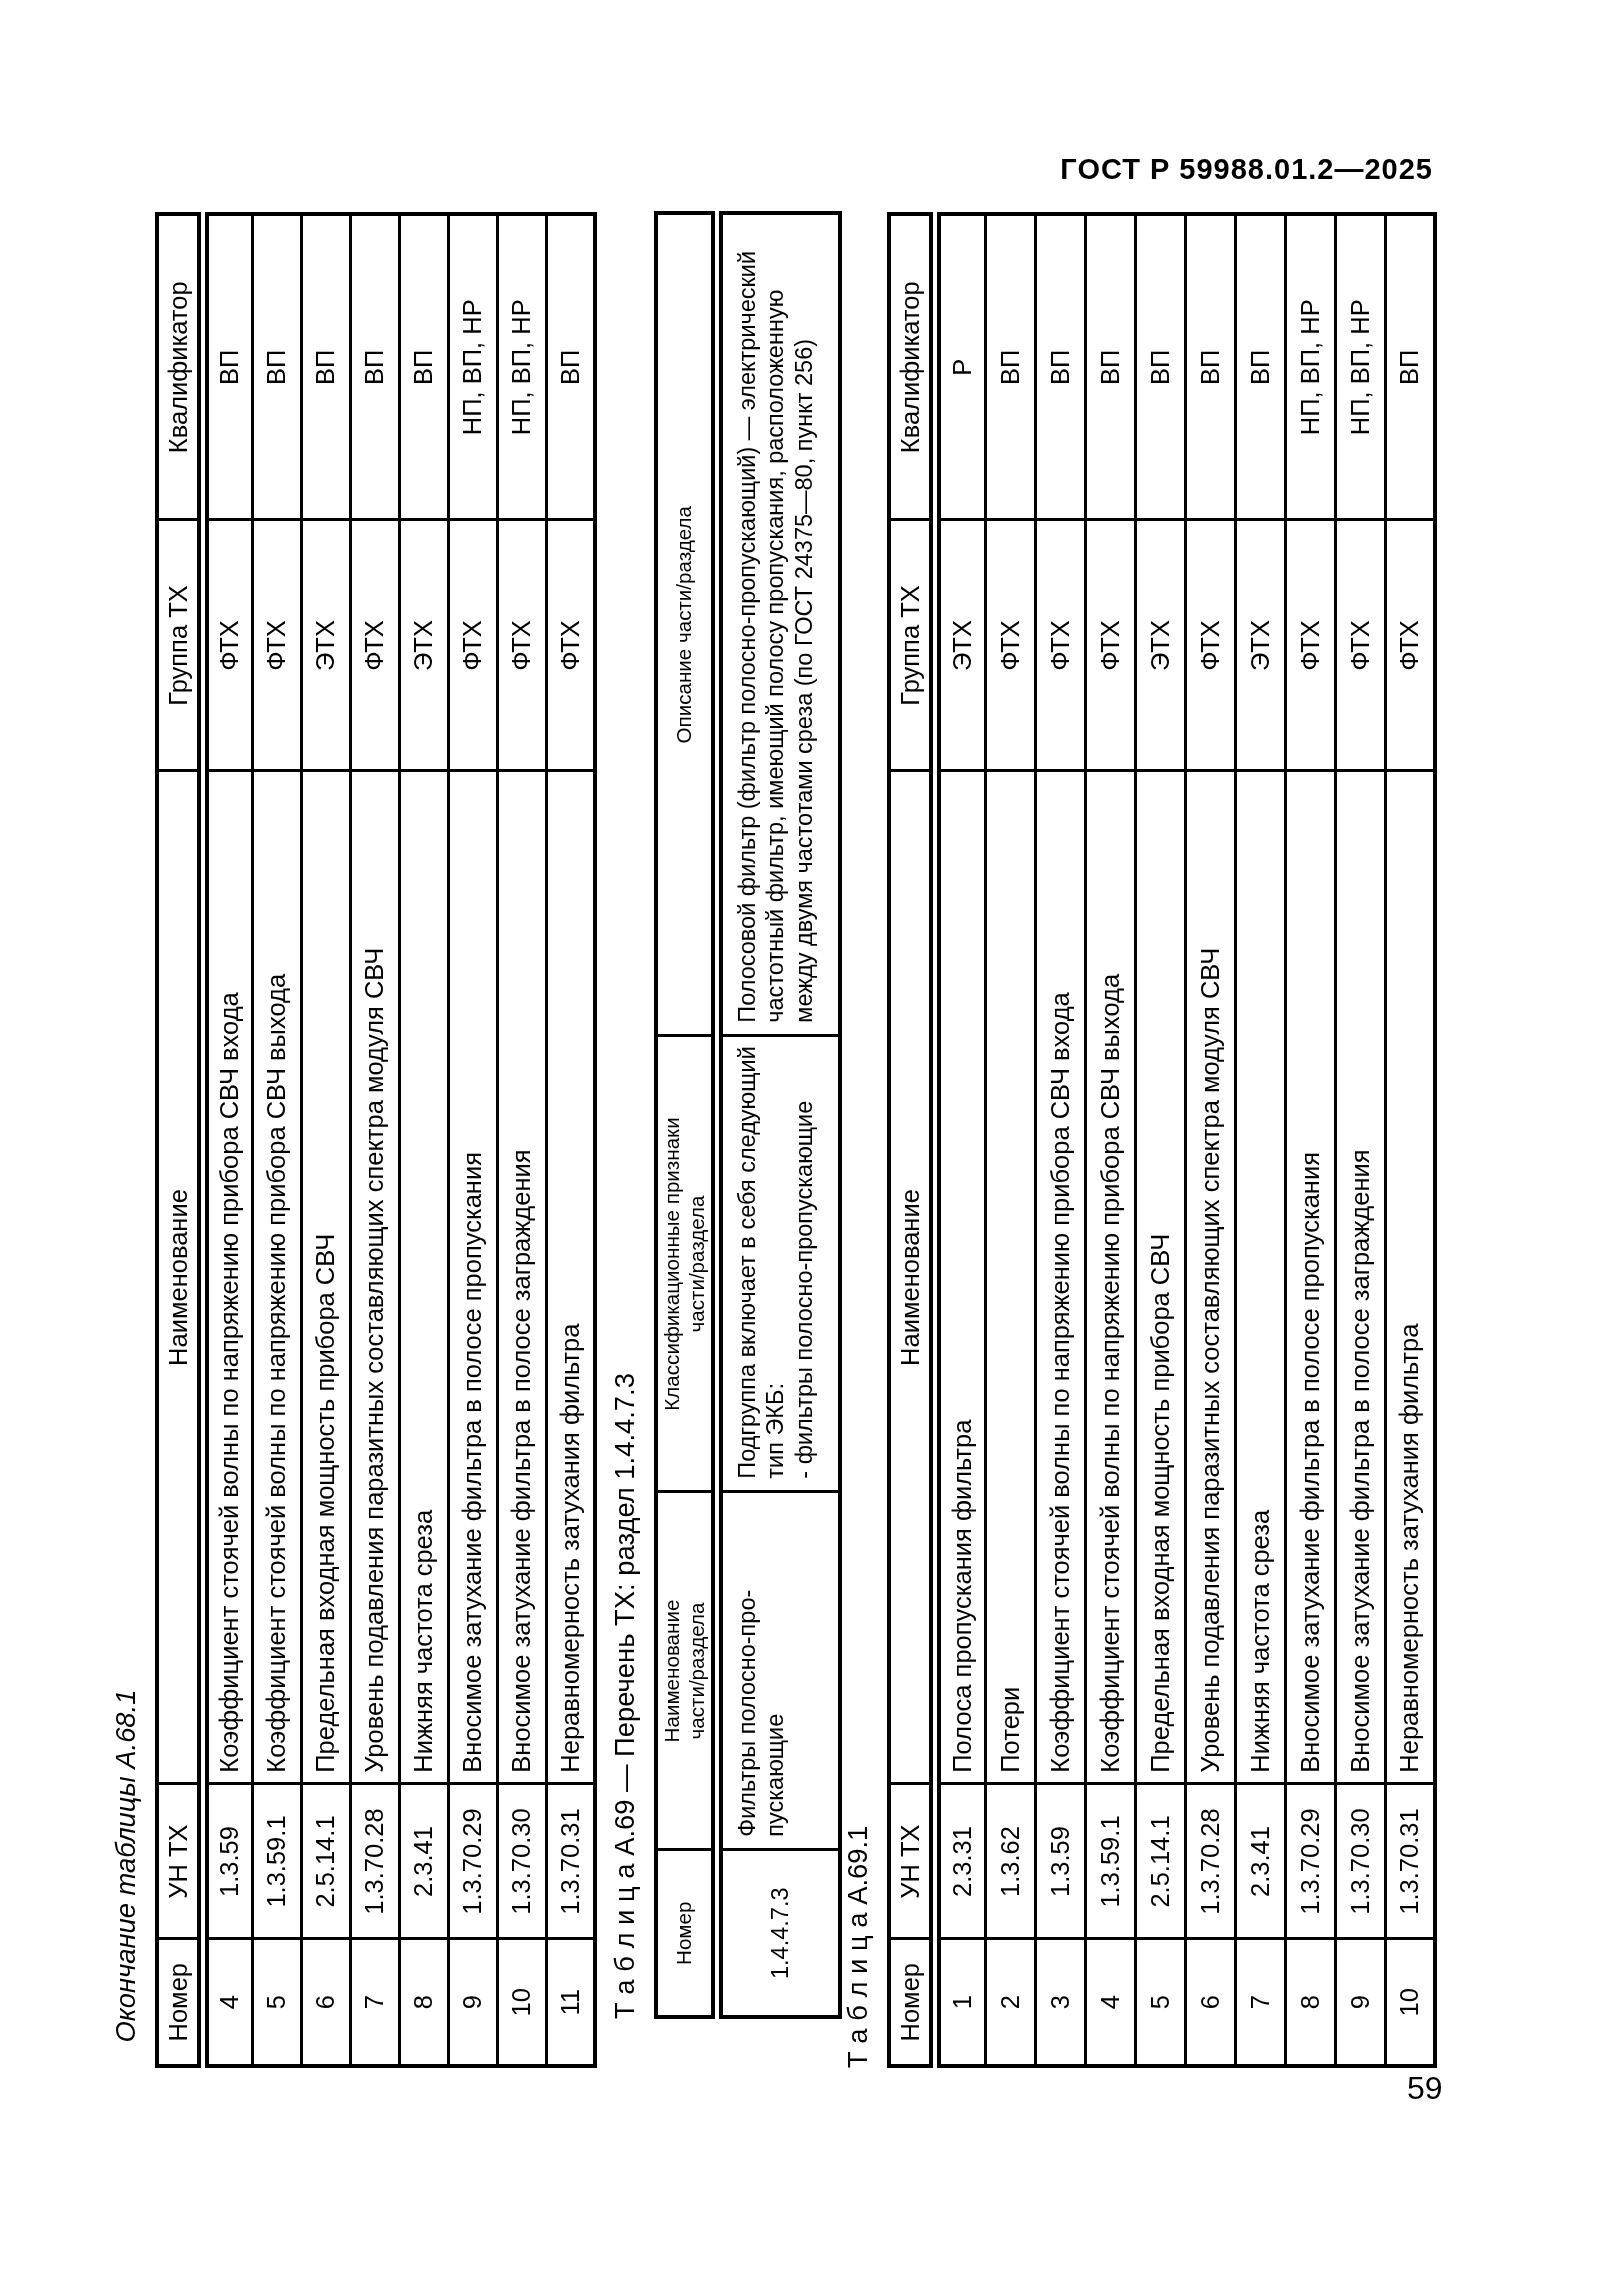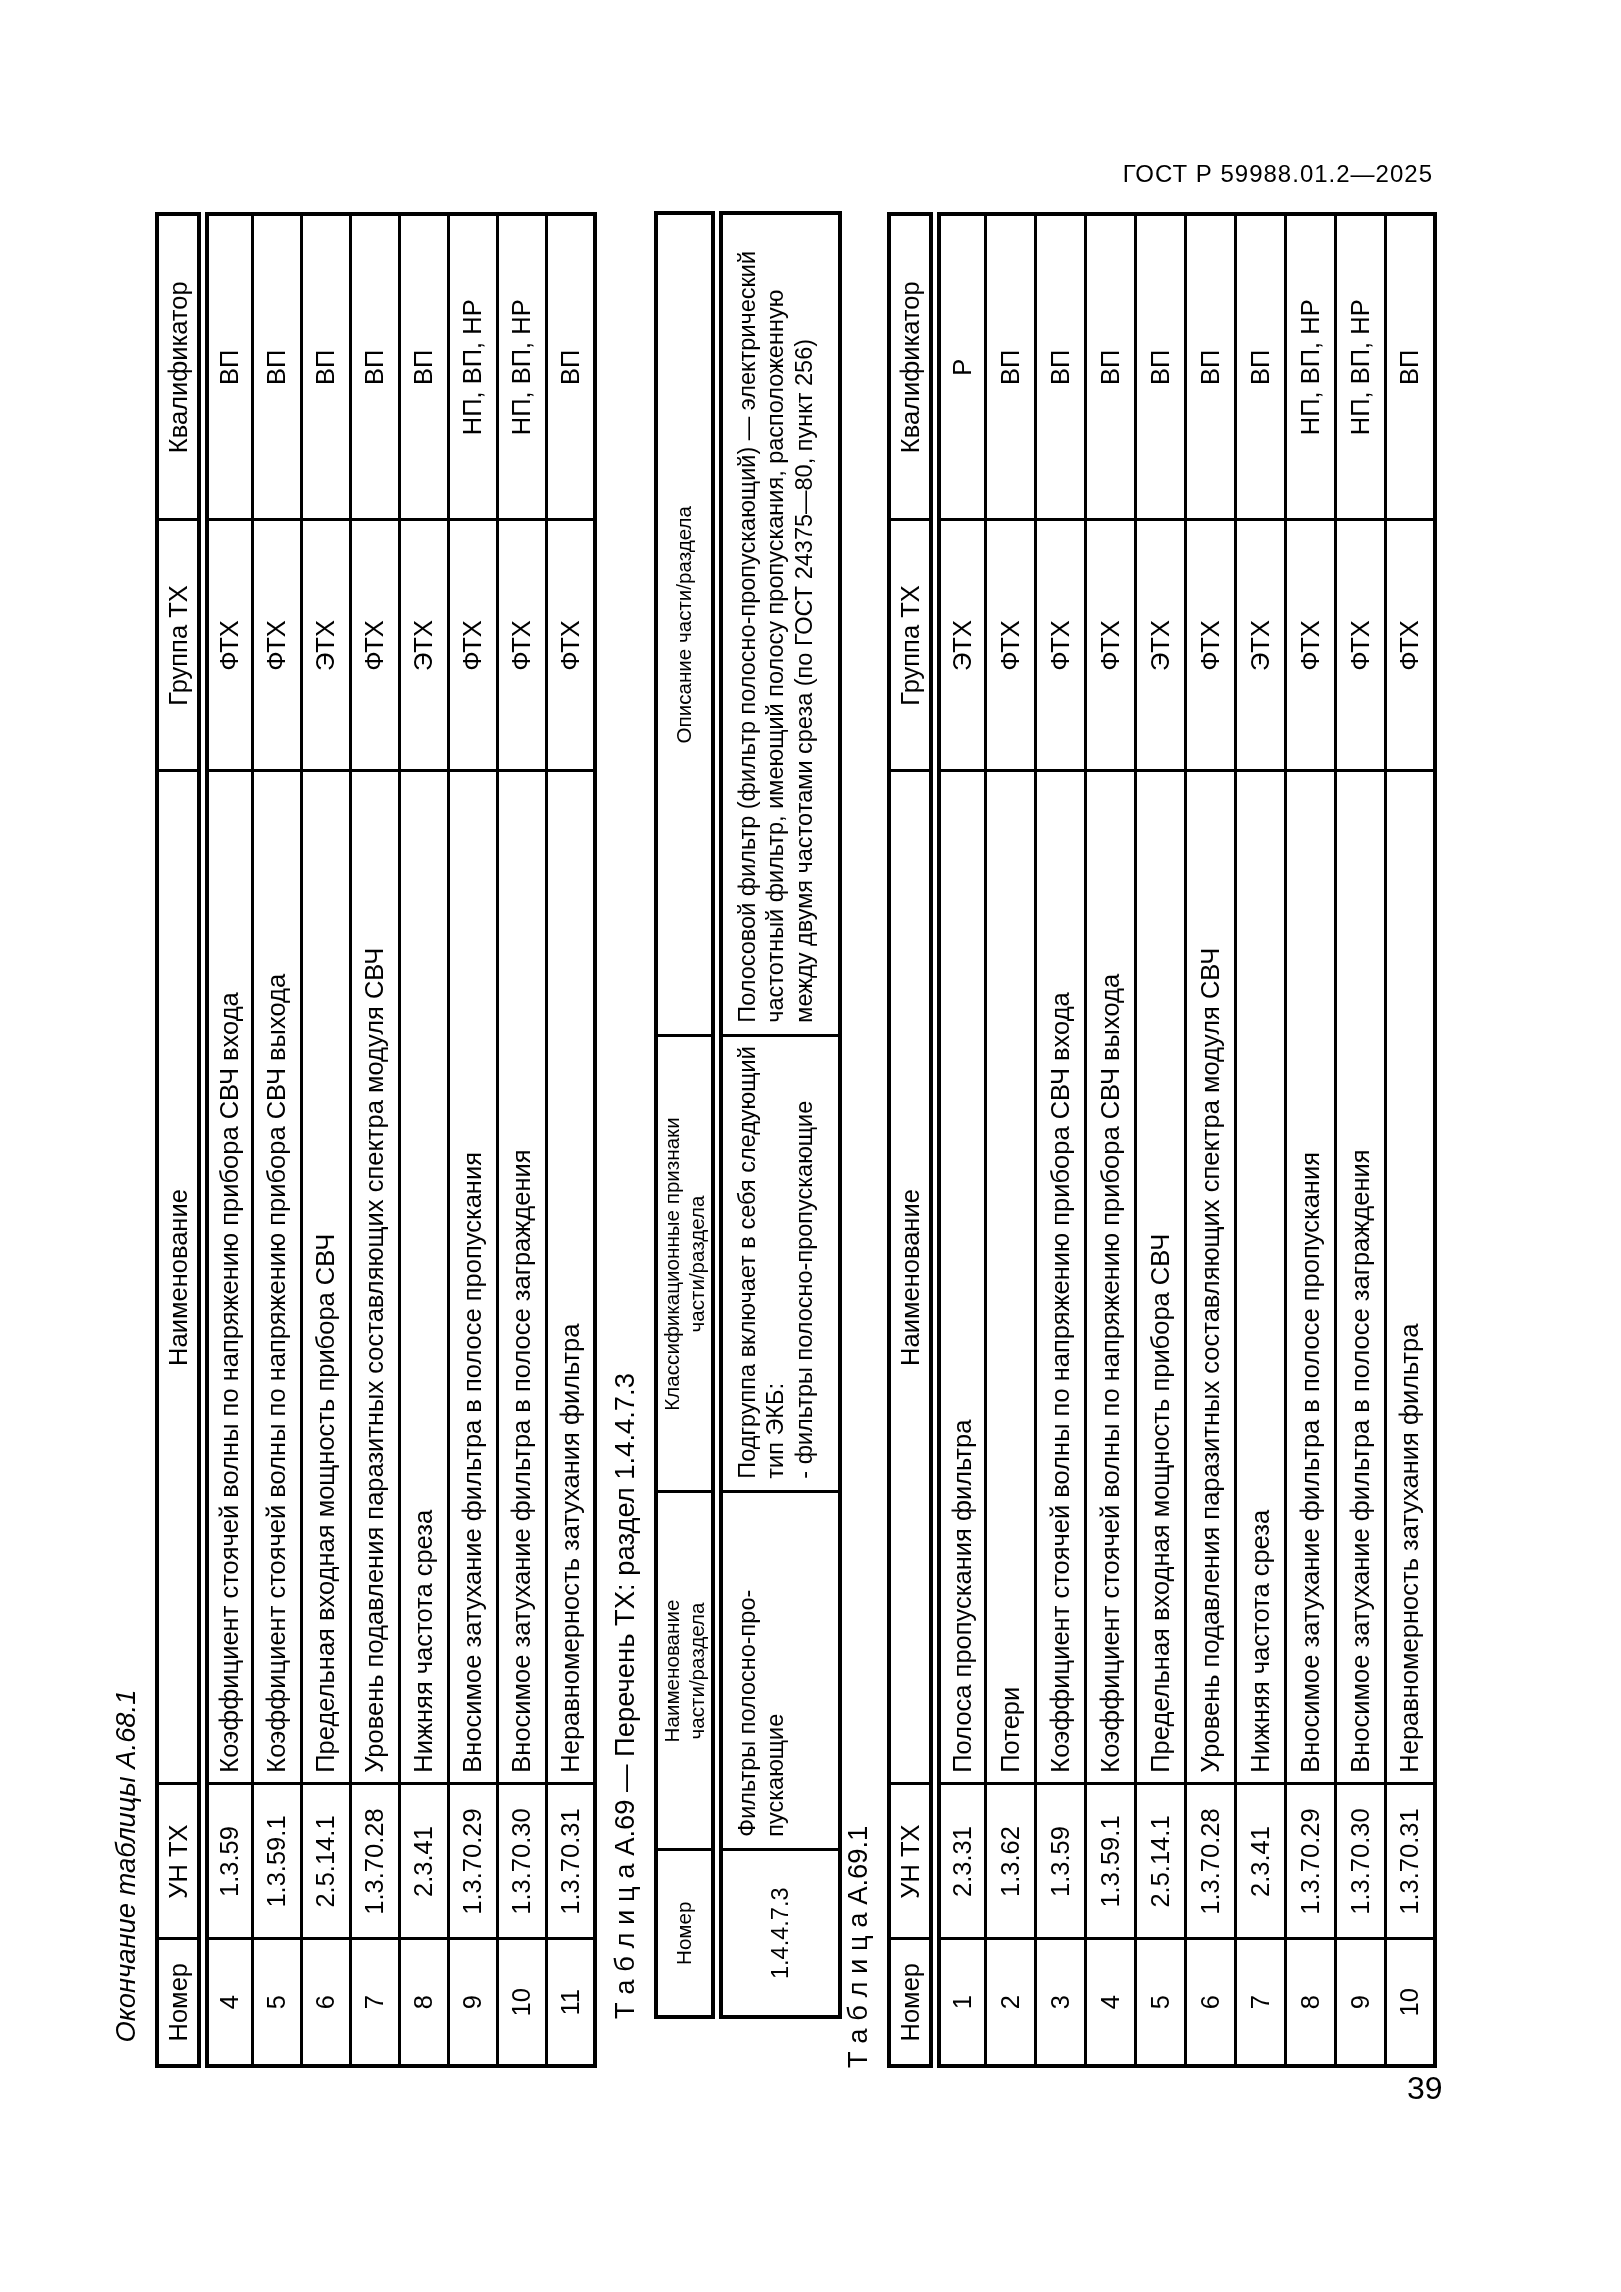--- a/index.html
+++ b/index.html
@@ -1,22 +1,22 @@
 <!DOCTYPE html>
 <html><head>
 <meta charset="utf-8">
 <style>
   html,body{margin:0;padding:0;background:#e8e8e8;}
   .page{
     position:relative;width:1621px;height:2293px;background:#ffffff;
     font-family:"Liberation Sans", sans-serif;color:#000;overflow:hidden;
   }
   .doc-code{
-    position:absolute;top:160px;right:188px;
-    font-size:24px;font-weight:normal;letter-spacing:1px;white-space:nowrap;
+    position:absolute;top:153px;right:188px;
+    font-size:29px;font-weight:bold;letter-spacing:1px;white-space:nowrap;
   }
   .page-num{
     position:absolute;left:1407px;top:2070px;font-size:32px;
   }
   
   .rot{position:absolute;transform-origin:0 0;}
   .rot .tbl-caption{
     position:absolute;top:-45px;left:0;font-size:27.4px;white-space:nowrap;color:#000;
   }
   .cap-italic{font-style:italic;}
@@ -257,16 +257,16 @@
           <td>10</td>
           <td>1.3.70.31</td>
           <td class="c-name">Неравномерность затухания фильтра</td>
           <td>ФТХ</td>
           <td>ВП</td>
         </tr>
       </tbody>
     </table>
   </div>
 
-  <div class="page-num">39</div>
+  <div class="page-num">59</div>
 
 </div>
 
 
 </body></html>

